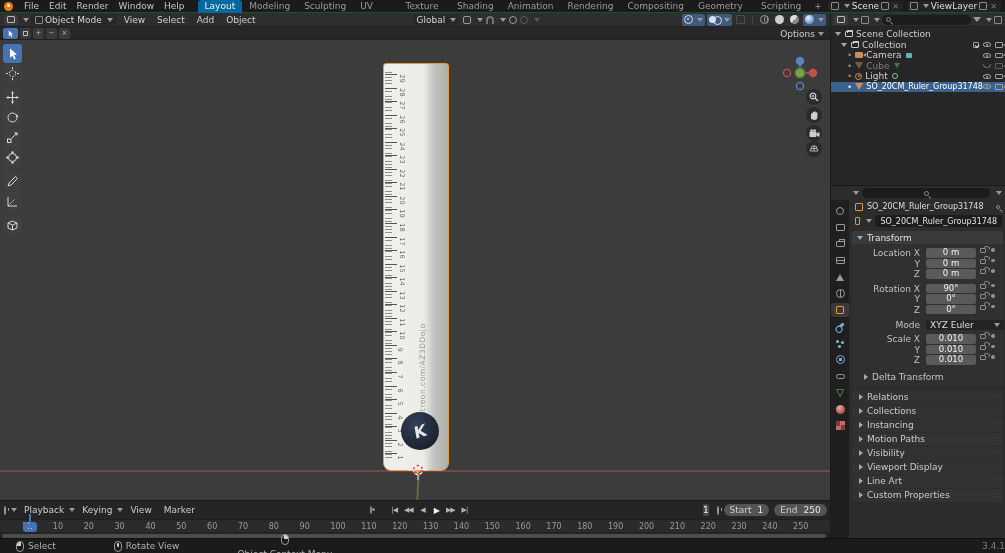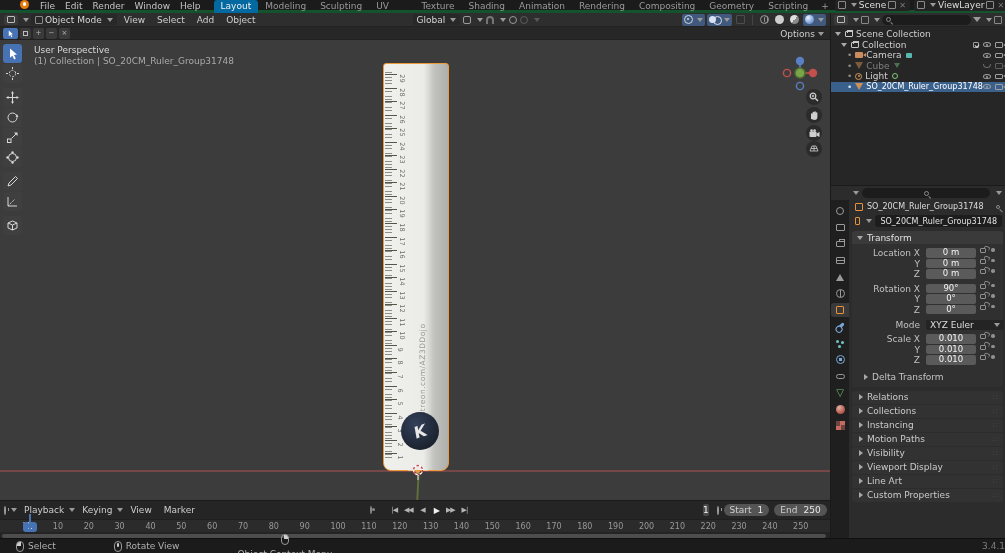--- a/index.html
+++ b/index.html
@@ -9,21 +9,21 @@
   html,body{background:#111;}
   #app{position:relative;width:1005px;height:553px;background:#1f1f1f;overflow:hidden;font-size:9px;color:#c8c8c8;}
   .abs{position:absolute;}
 
   
   .car{width:0;height:0;border-left:3px solid transparent;border-right:3px solid transparent;border-top:4px solid #9a9a9a;display:inline-block;margin-left:3px;flex:0 0 auto;}
   .tr-r{width:0;height:0;border-top:3.5px solid transparent;border-bottom:3.5px solid transparent;border-left:4.5px solid #a8a8a8;display:inline-block;margin-right:4px;}
   .tr-d{width:0;height:0;border-left:3.5px solid transparent;border-right:3.5px solid transparent;border-top:4.5px solid #a8a8a8;display:inline-block;margin-right:4px;}
 
   
-  #topbar{left:0;top:0;width:1005px;height:13px;background:#1b1b1b;display:flex;padding-left:20px;border-bottom:3px solid #14532d;}
+  #topbar{left:0;top:0;width:1005px;height:13px;background:#1b1b1b;display:flex;align-items:center;padding-left:4px;border-bottom:1px solid #14532d;}
   .logo{width:9px;height:9px;border-radius:50%;background:#e87d0d;position:relative;margin-right:6px;flex:0 0 auto;}
   .logo::after{content:"";position:absolute;left:2.5px;top:2px;width:3.5px;height:3.5px;border-radius:50%;background:#fff;}
   .menu{padding:0 5px;color:#c4c4c4;line-height:13px;cursor:default;}
   .wstabs{display:flex;margin-left:8px;height:13px;}
   .wstab{padding:0 7px;line-height:13px;color:#9a9a9a;}
   .wstab.active{background:#0369a1;color:#efefef;border-radius:3px 3px 0 0;}
   .wsplus{padding:0 6px;color:#9a9a9a;line-height:13px;}
   .tb-right{margin-left:auto;display:flex;align-items:center;gap:4px;padding-right:4px;}
   .idsel{display:flex;align-items:center;background:#232323;border-radius:2px;height:11px;padding:0 3px;gap:2px;}
   .idsel .txt{color:#dedede;}
@@ -396,24 +396,20 @@
           </svg>
       </span>
       <span class="tgap"></span>
       <span class="tool">
         <svg width="13" height="13" viewBox="0 0 13 13">
             <path d="M2,4 L6.5,2 L11,4 L11,9 L6.5,11 L2,9 Z M2,4 L6.5,6 L11,4 M6.5,6 V11" fill="none" stroke="#d8d8d8"></path>
           </svg>
       </span>
     </div>
 
-    <div id="vplabel">
-      <div class="l1">User Perspective</div>
-      <div class="l2">(1) Collection | SO_20CM_Ruler_Group31748</div>
-    </div>
 
     <div id="axisX"></div>
     <div id="axisY"></div>
     <div id="origin"></div>
 
     <div id="ruler">
       <div id="mmticks"></div>
       <div id="cmrows">
 
           <div class="cm-row">

